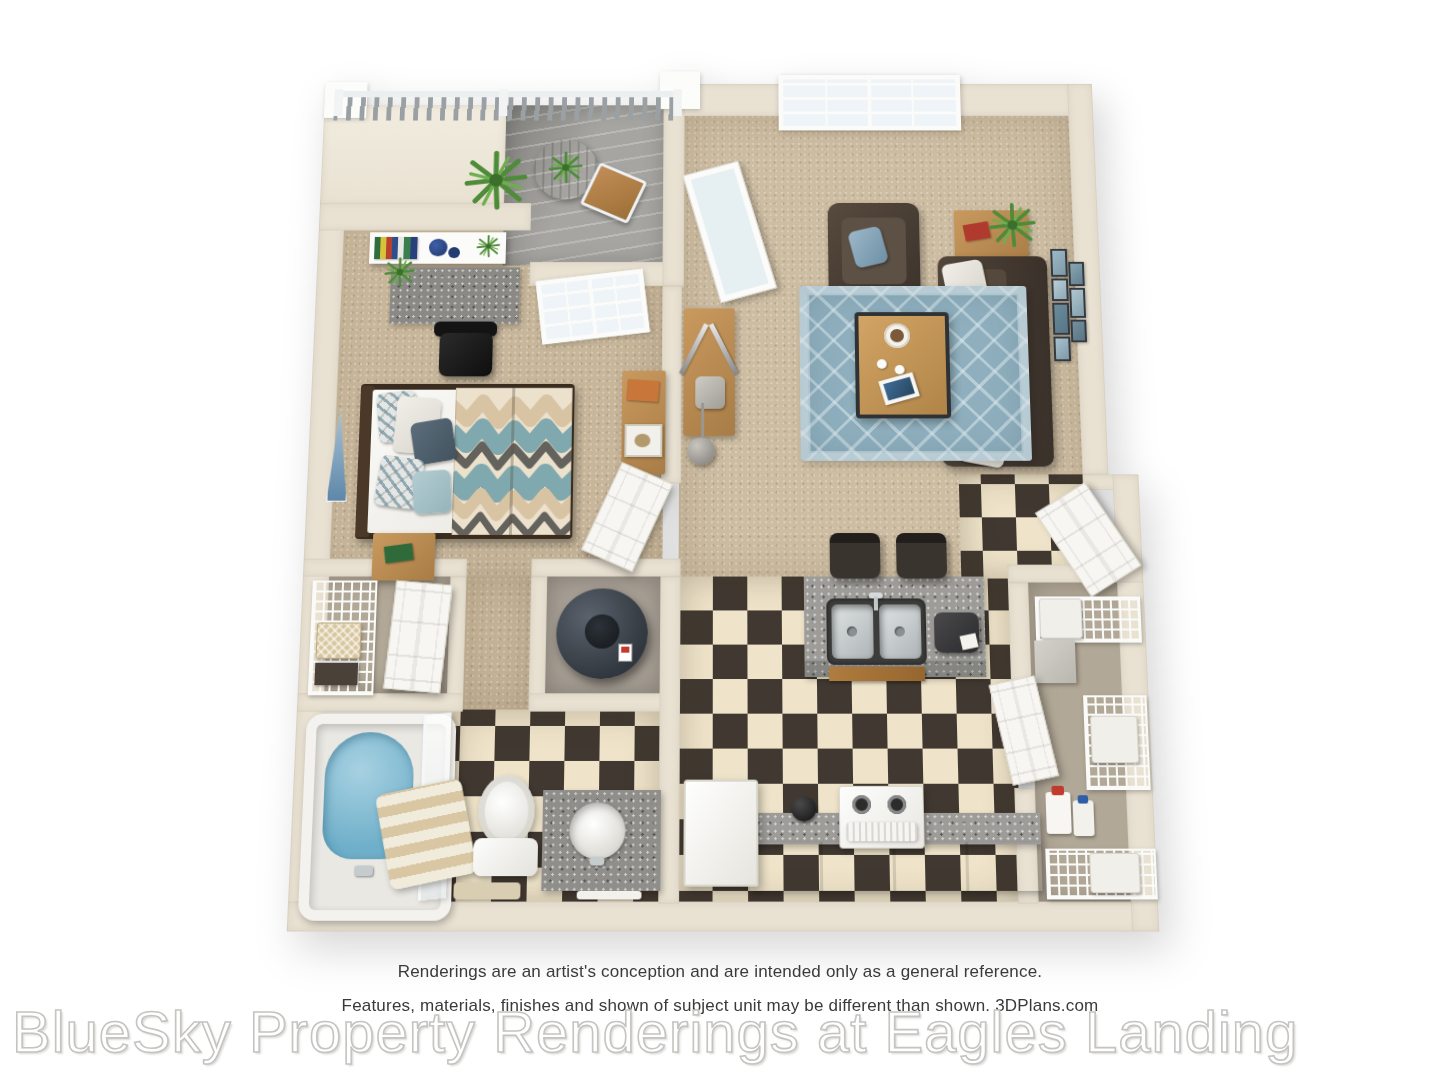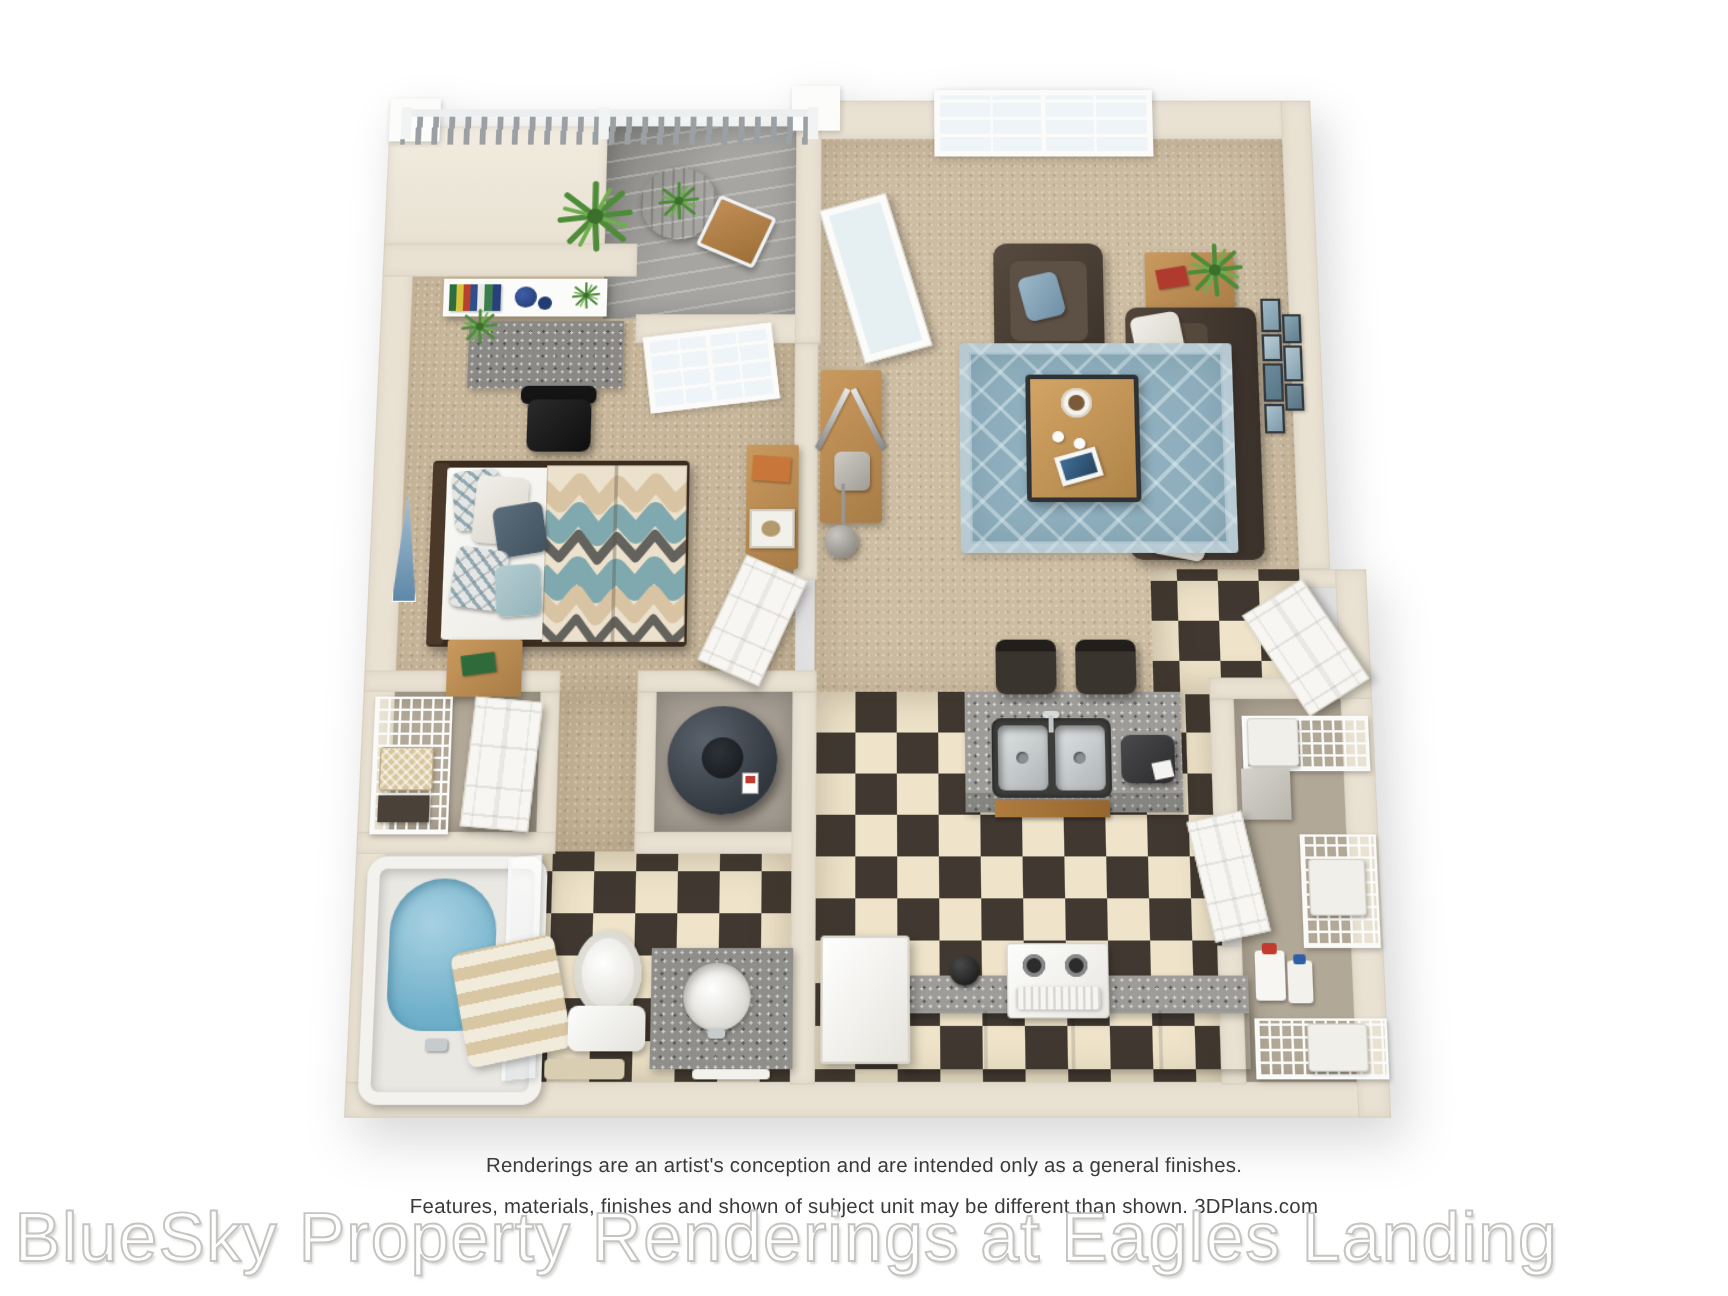--- a/index.html
+++ b/index.html
@@ -364,16 +364,16 @@
          background:linear-gradient(135deg,#fdfdfc,#e3e2dc);box-shadow:2px 3px 5px rgba(0,0,0,.3);"></div>
     <div class="abs" style="left:182px;top:838px;width:64px;height:16px;background:#d9cdb2;border-radius:4px;box-shadow:1px 1px 3px rgba(0,0,0,.2);"></div>
     <div class="granite" style="left:266px;top:750px;width:114px;height:96px;background-color:#8f8e8a;"></div>
     <div class="abs" style="left:292px;top:762px;width:54px;height:54px;border-radius:50%;
          background:radial-gradient(circle at 42% 38%,#ffffff,#d8d7d0 78%);box-shadow:inset 2px 3px 7px rgba(0,0,0,.25), 1px 2px 4px rgba(0,0,0,.3);"></div>
     <div class="abs" style="left:312px;top:814px;width:14px;height:8px;background:#c6cbcd;border-radius:3px;box-shadow:1px 1px 2px rgba(0,0,0,.4);"></div>
     <div class="abs" style="left:300px;top:846px;width:62px;height:8px;background:#f2f1ec;border-radius:3px;box-shadow:1px 1px 2px rgba(0,0,0,.3);"></div>
 
   </div>
 
-  <div class="disclaimer" style="top:962px;">Renderings are an artist's conception and are intended only as a general finishes.</div>
+  <div class="disclaimer" style="top:962px;">Renderings are an artist's conception and are intended only as a general reference.</div>
   <div class="disclaimer" style="top:996px;">Features, materials, finishes and shown of subject unit may be different than shown. 3DPlans.com</div>
   <div class="watermark">BlueSky Property Renderings at Eagles Landing</div>
 </div>
 
 </body></html>

